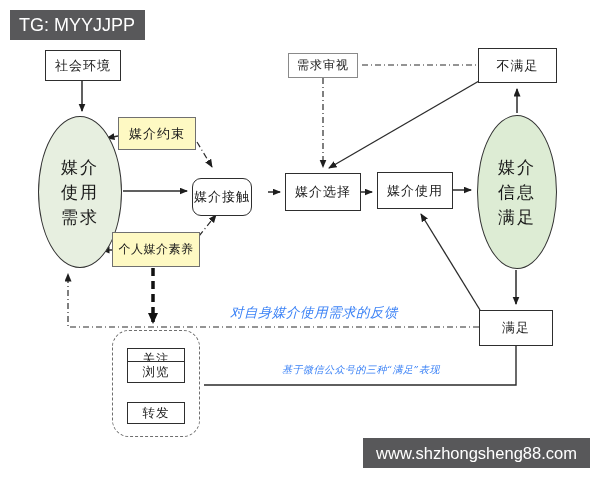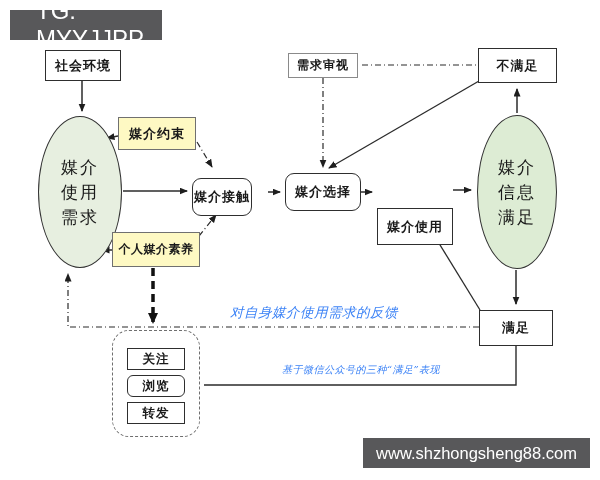--- a/index.html
+++ b/index.html
@@ -6,26 +6,26 @@
   .canvas{
     position:relative;width:600px;height:480px;background:#ffffff;overflow:hidden;
     font-family:"DejaVu Serif","Liberation Serif",serif;color:#1a1a1a;
   }
   .lines{position:absolute;left:0;top:0;width:600px;height:480px;}
   .bar{
     position:absolute;background:#58585a;color:#ffffff;
     font-family:"Liberation Sans","DejaVu Sans",sans-serif;
     display:flex;align-items:center;
   }
-  .bar.header{left:10px;top:10px;width:126px;height:30px;font-size:24px;padding-left:26px;}
+  .bar.header{left:10px;top:10px;width:126px;height:30px;font-size:18px;padding-left:9px;}
   .bar.footer{left:363px;top:438px;width:227px;height:30px;font-size:16.5px;justify-content:center;}
   .node{
     position:absolute;display:flex;align-items:center;justify-content:center;
     background:#ffffff;border:1.5px solid #2e2e2e;font-size:13px;
-    box-sizing:border-box;text-align:center;letter-spacing:1px;font-weight:bold;
+    box-sizing:border-box;text-align:center;letter-spacing:1px;
   }
   .node.green{background:#fef9c3;border:1.5px solid #707070;}
   .ellipse{
     position:absolute;border:1.5px solid #333333;border-radius:50%;
     background:#e7efe0;display:flex;flex-direction:column;align-items:center;justify-content:center;
     font-size:17px;line-height:25px;letter-spacing:2px;box-sizing:border-box;text-align:center;
   }
   .thinbox{border-width:1px;border-color:#8a8a8a;font-size:12px;}
   .dashed-container{
     position:absolute;left:112px;top:330px;width:88px;height:107px;
@@ -111,25 +111,25 @@
   </div>
 
   <div class="node green" style="left:112px;top:232px;width:88px;height:35px;font-size:12px;letter-spacing:0.5px;">
     <span>个人媒介素养</span>
   </div>
 
   <div class="node" style="left:192px;top:178px;width:60px;height:38px;border-radius:9px;">
     <span>媒介接触</span>
   </div>
 
-  <div class="node" style="left:285px;top:173px;width:76px;height:38px;border-radius:9px;">
+  <div class="node" style="left:285px;top:173px;width:76px;height:38px;">
     <span>媒介选择</span>
   </div>
 
-  <div class="node" style="left:377px;top:172px;width:76px;height:37px;margin-top:36px;">
+  <div class="node" style="left:377px;top:172px;width:76px;height:37px;">
     <span>媒介使用</span>
   </div>
 
   <div class="node thinbox" style="left:288px;top:53px;width:70px;height:25px;">
     <span>需求审视</span>
   </div>
 
   <div class="node" style="left:478px;top:48px;width:79px;height:35px;">
     <span>不满足</span>
   </div>
@@ -141,21 +141,21 @@
   </div>
 
   <div class="node" style="left:479px;top:310px;width:74px;height:36px;">
     <span>满足</span>
   </div>
 
   <div class="dashed-container"></div>
   <div class="node mini" style="left:127px;top:348px;">
     <span>关注</span>
   </div>
-  <div class="node mini" style="left:127px;top:375px;border-radius:6px;">
+  <div class="node mini" style="left:127px;top:361px;">
     <span>浏览</span>
   </div>
   <div class="node mini" style="left:127px;top:402px;">
     <span>转发</span>
   </div>
 
   <div class="annot" style="left:228px;top:304px;width:172px;">对自身媒介使用需求的反馈</div>
   <div class="annot" style="left:240px;top:363px;width:242px;font-size:10px;">基于微信公众号的三种“满足”表现</div>
 
 </div>

